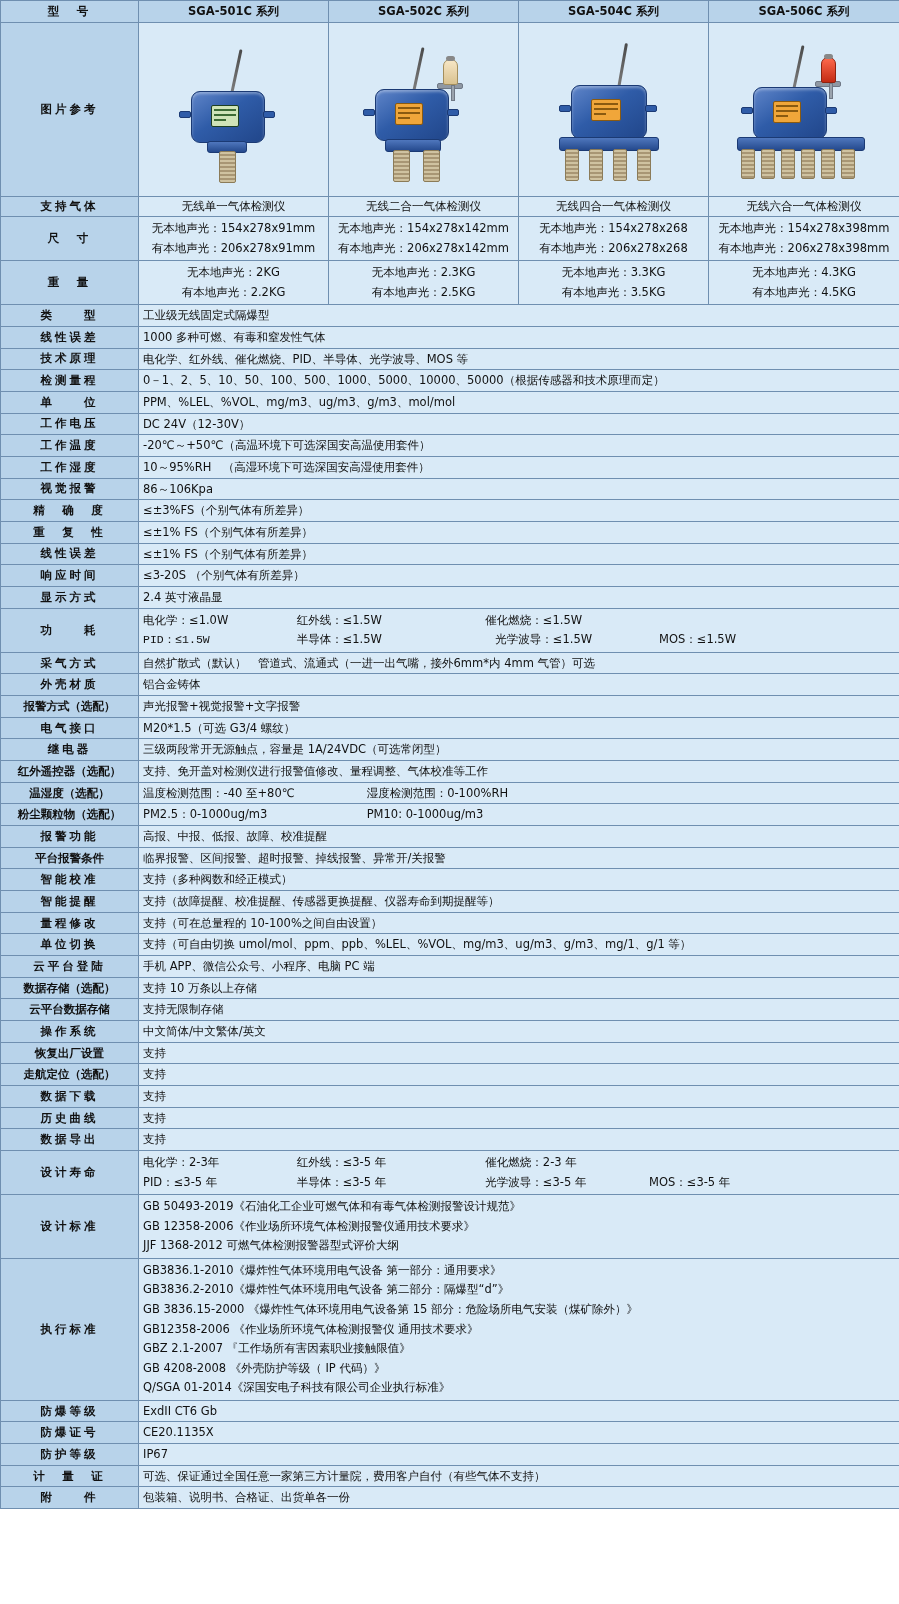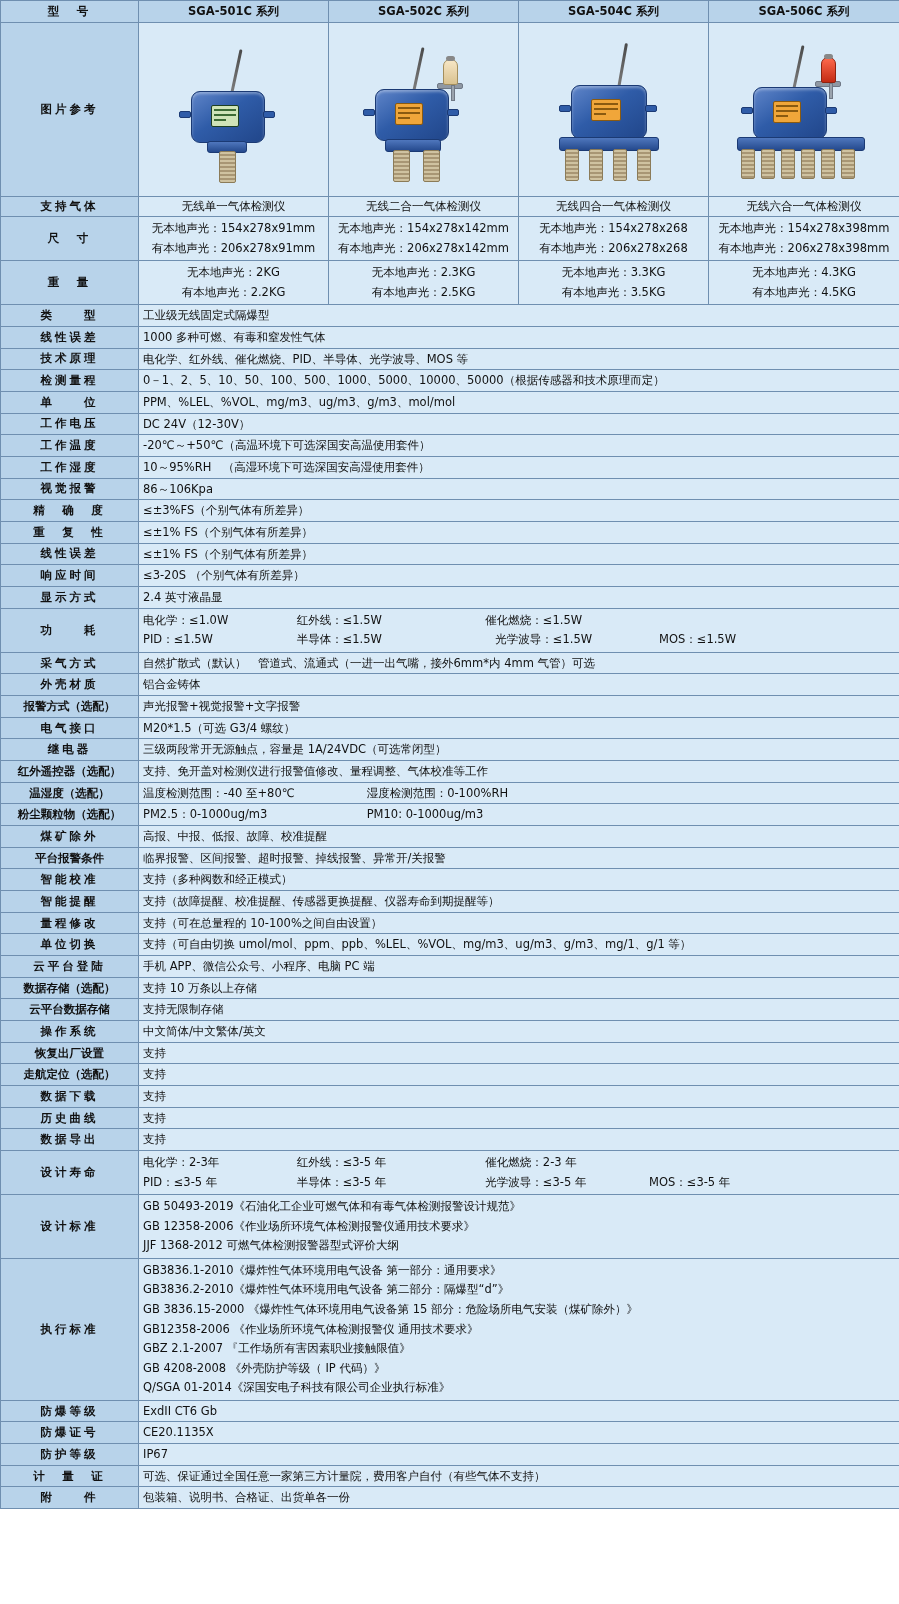--- a/index.html
+++ b/index.html
@@ -355,21 +355,21 @@
 
   <tr>
     <td class="lbl">功　　耗</td>
     <td class="val two-line" colspan="4">
       <div>
         <span style="display:inline-block;width:150px;">电化学：≤1.0W</span>
         <span style="display:inline-block;width:185px;">红外线：≤1.5W</span>
         <span>催化燃烧：≤1.5W</span>
       </div>
       <div>
-        <span style="display:inline-block;width:150px;">PID：≤1.5W</span>
+        <span style="display:inline-block;width:150px;font-family:Liberation Mono, monospace;">PID：≤1.5W</span>
         <span style="display:inline-block;width:185px;">半导体：≤1.5W</span>
         <span style="display:inline-block;width:160px;margin-left:10px;">光学波导：≤1.5W</span>
         <span>MOS：≤1.5W</span>
       </div>
     </td>
   </tr>
 
   <tr>
     <td class="lbl">采气方式</td>
     <td class="val" colspan="4">自然扩散式（默认）　管道式、流通式（一进一出气嘴，接外6mm*内 4mm 气管）可选</td>
@@ -405,21 +405,21 @@
 
   <tr>
     <td class="lbl tight">粉尘颗粒物（选配）</td>
     <td class="val" colspan="4">
       <span style="display:inline-block;width:220px;">PM2.5：0-1000ug/m3</span>
       <span>PM10: 0-1000ug/m3</span>
     </td>
   </tr>
 
   <tr>
-    <td class="lbl">煤矿除外</td>
+    <td class="lbl">报警功能</td>
     <td class="val" colspan="4">高报、中报、低报、故障、校准提醒</td>
   </tr>
   <tr>
     <td class="lbl tight">平台报警条件</td>
     <td class="val" colspan="4">临界报警、区间报警、超时报警、掉线报警、异常开/关报警</td>
   </tr>
   <tr>
     <td class="lbl">智能校准</td>
     <td class="val" colspan="4">支持（多种阀数和经正模式）</td>
   </tr>

